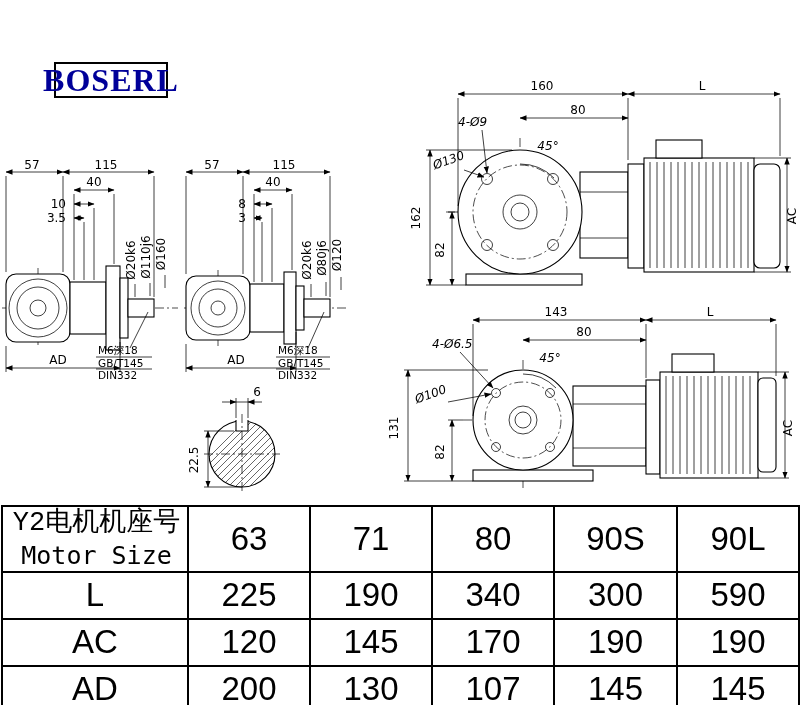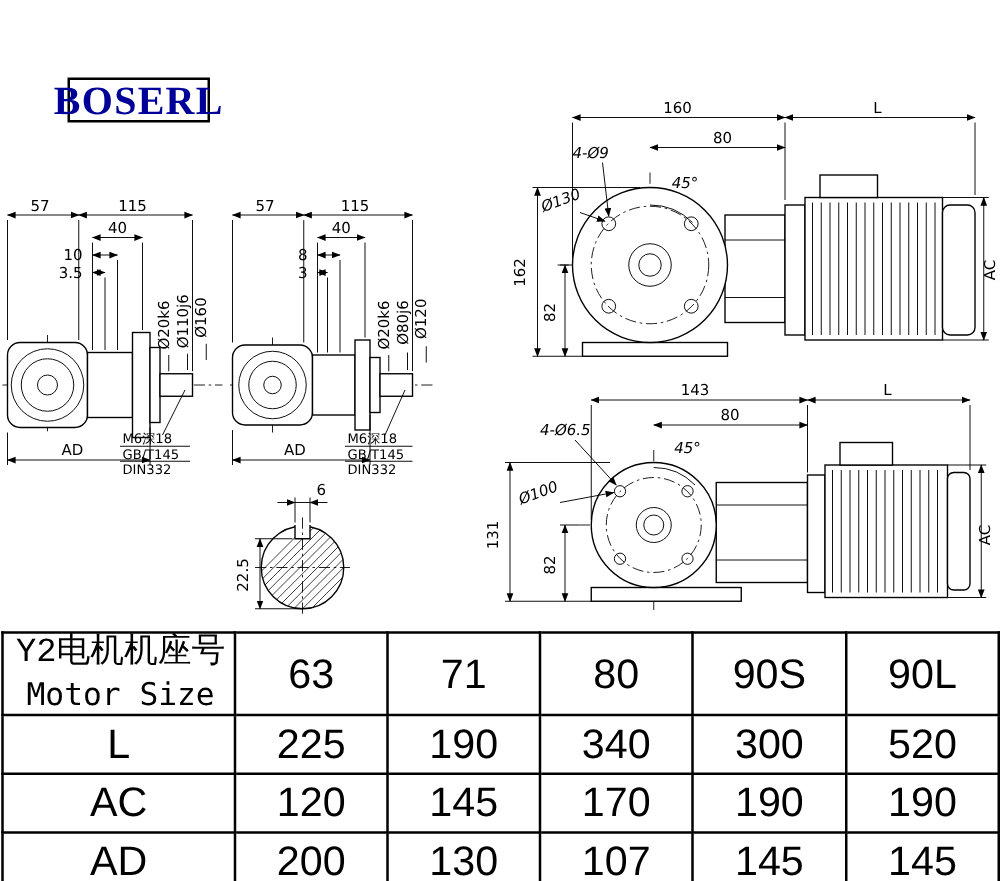--- a/index.html
+++ b/index.html
@@ -319,21 +319,21 @@
       <td class="num">80</td>
       <td class="num">90S</td>
       <td class="num">90L</td>
     </tr>
     <tr class="row">
       <th class="rowlab">L</th>
       <td class="num">225</td>
       <td class="num">190</td>
       <td class="num">340</td>
       <td class="num">300</td>
-      <td class="num">520</td>
+      <td class="num">590</td>
     </tr>
     <tr class="row">
       <th class="rowlab">AC</th>
       <td class="num">120</td>
       <td class="num">145</td>
       <td class="num">170</td>
       <td class="num">190</td>
       <td class="num">190</td>
     </tr>
     <tr class="row">

